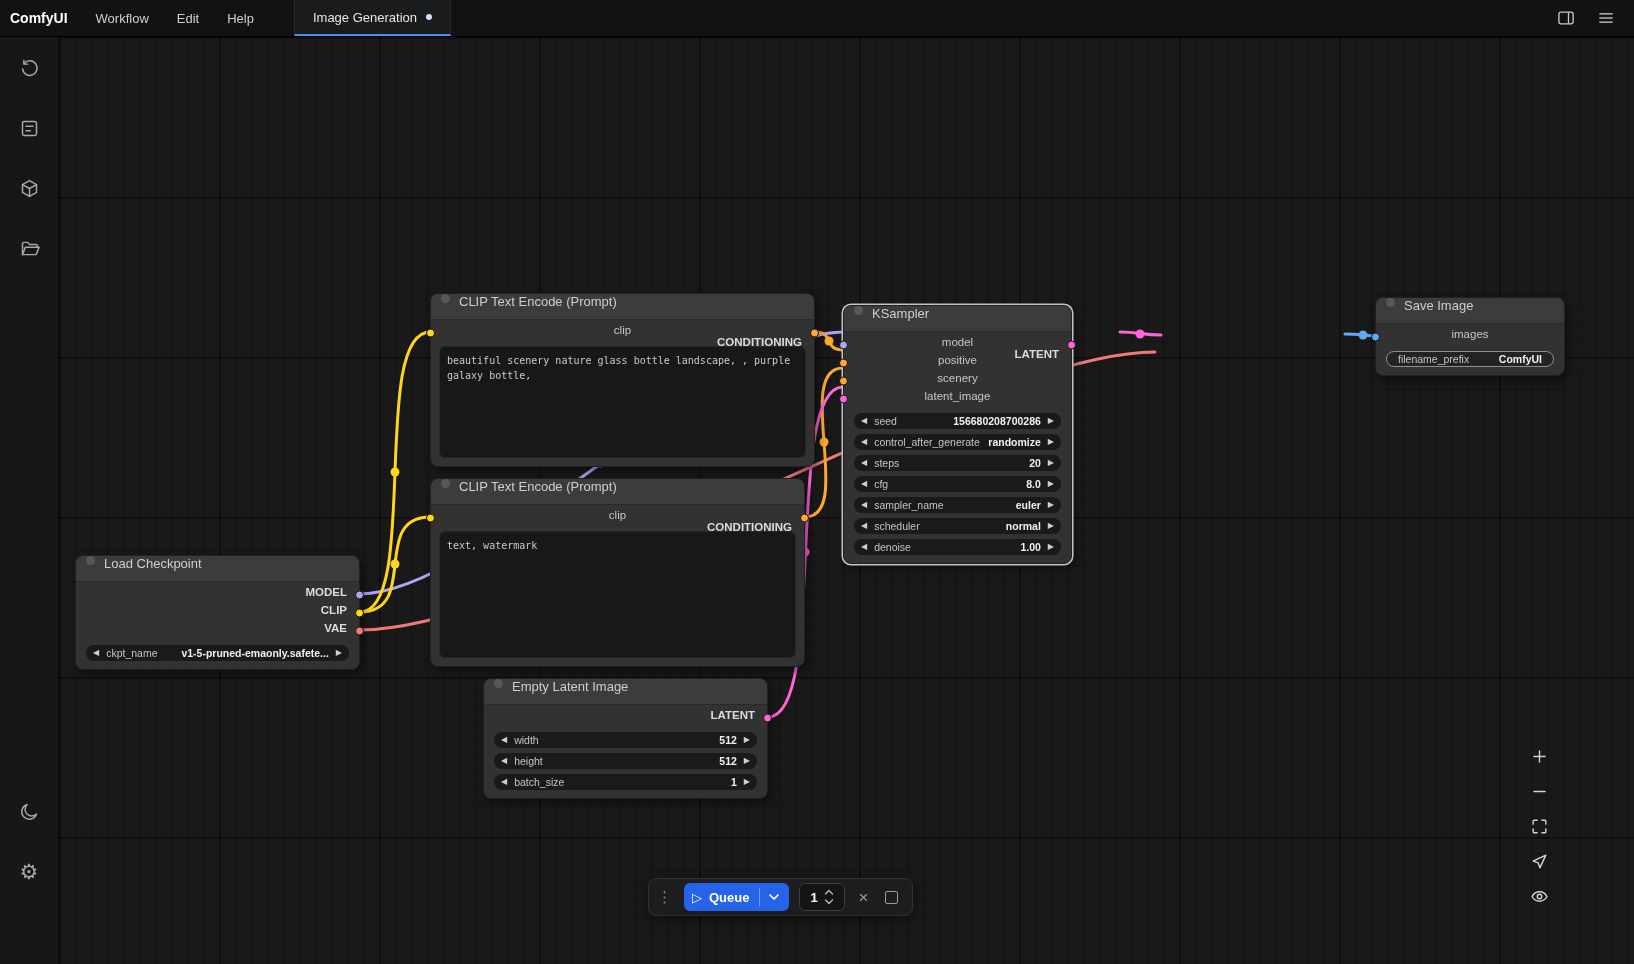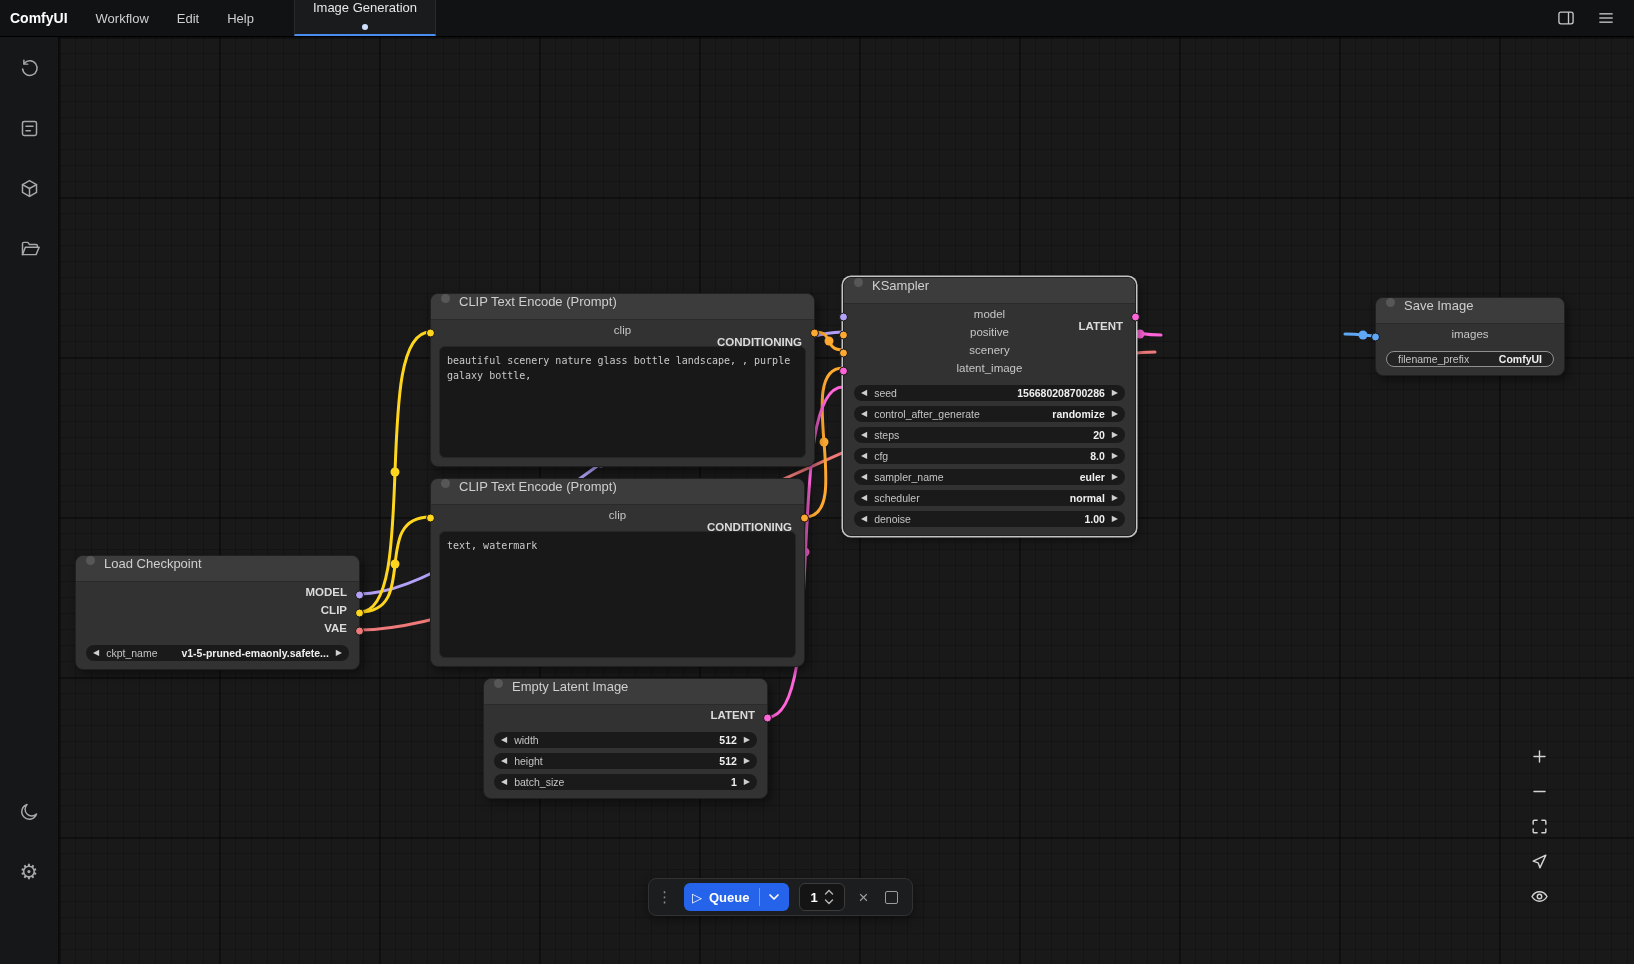--- a/index.html
+++ b/index.html
@@ -9,21 +9,21 @@
   
   .topbar { position: absolute; left: 0; top: 0; width: 1634px; height: 37px;
     background: #111214; display: flex; align-items: stretch; z-index: 30;
     border-bottom: 1px solid #000; }
   .logo { color: #fff; font-weight: bold; font-size: 14px; display: flex; align-items: center;
     padding: 0 14px 0 10px; }
   .menu-item { color: #cfcfcf; font-size: 13px; display: flex; align-items: center;
     padding: 0 14px; cursor: default; }
   .tab { margin-left: 26px; display: flex; align-items: center; gap: 9px; padding: 0 18px;
     background: #191b1d; border-left: 1px solid #2a2a2a; border-right: 1px solid #2a2a2a;
-    border-bottom: 2px solid #4a8df0; color: #e6e6e6; font-size: 13px; flex-direction: column; }
+    border-bottom: 2px solid #4a8df0; color: #e6e6e6; font-size: 13px; }
   .unsaved-dot { width: 6px; height: 6px; border-radius: 50%; background: #cfe0ff; }
   .topbar-right { margin-left: auto; display: flex; align-items: center; gap: 20px;
     padding-right: 18px; }
   .tb-icon { width: 20px; height: 20px; color: #c9c9c9; }
   .tb-icon svg { width: 100%; height: 100%; stroke: #c9c9c9; fill: none; stroke-width: 1.6; }
 
   
   .sidebar { position: absolute; left: 0; top: 37px; width: 59px; height: 927px;
     background: #161718; display: flex; flex-direction: column; align-items: center;
     padding-top: 13px; padding-bottom: 51px; z-index: 30; border-right: 1px solid #0a0a0a; }
@@ -279,21 +279,21 @@
       </div>
       <div class="widget">
         <span class="warr">◀</span>
         <span class="wname">batch_size</span>
         <span class="wval">1</span>
         <span class="warr">▶</span>
       </div>
     </div>
   </div>
 
-  <div class="node selected" style="left:784px;top:240px;width:293px">
+  <div class="node selected" style="left:784px;top:268px;width:229px">
     <div class="nheader">
       <span class="ndot"></span>
       <span class="ntitle">KSampler</span>
     </div>
     <div class="nbody">
       <div class="prow">
         <span class="pdot in c-model"></span>
         <span class="plabel">model</span>
         <span class="plabel out">LATENT</span>
         <span class="pdot out c-latent"></span>

